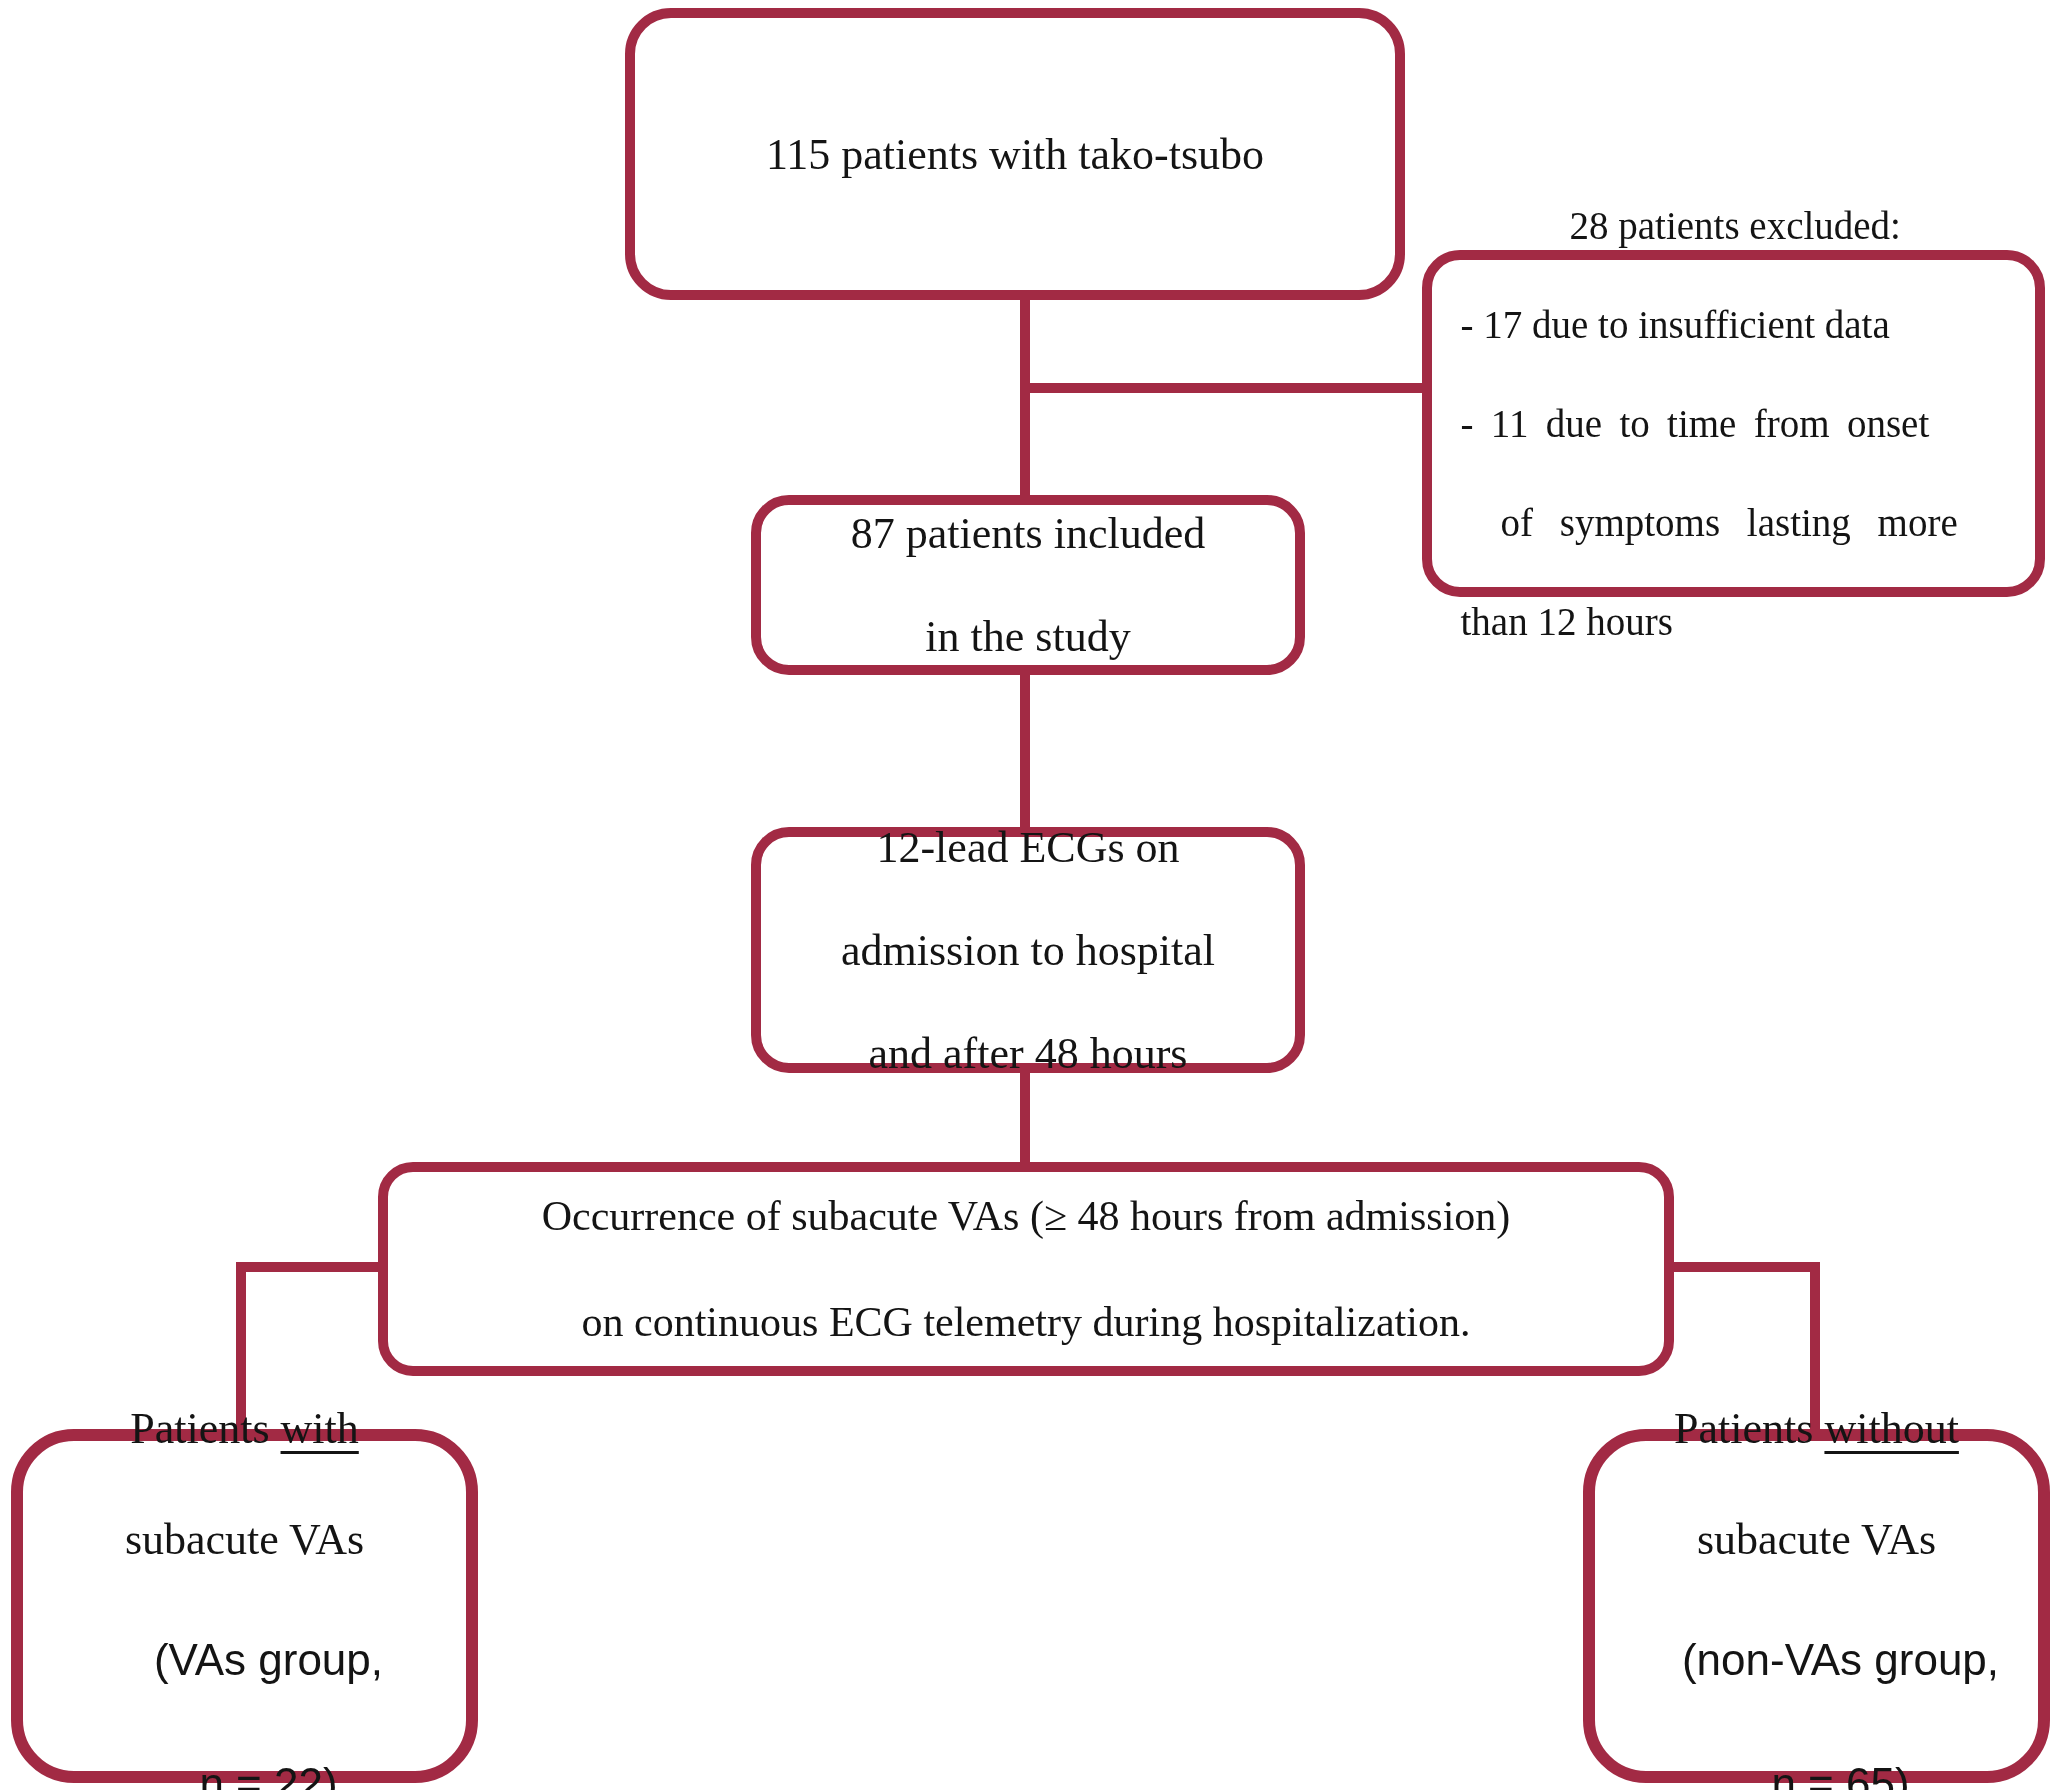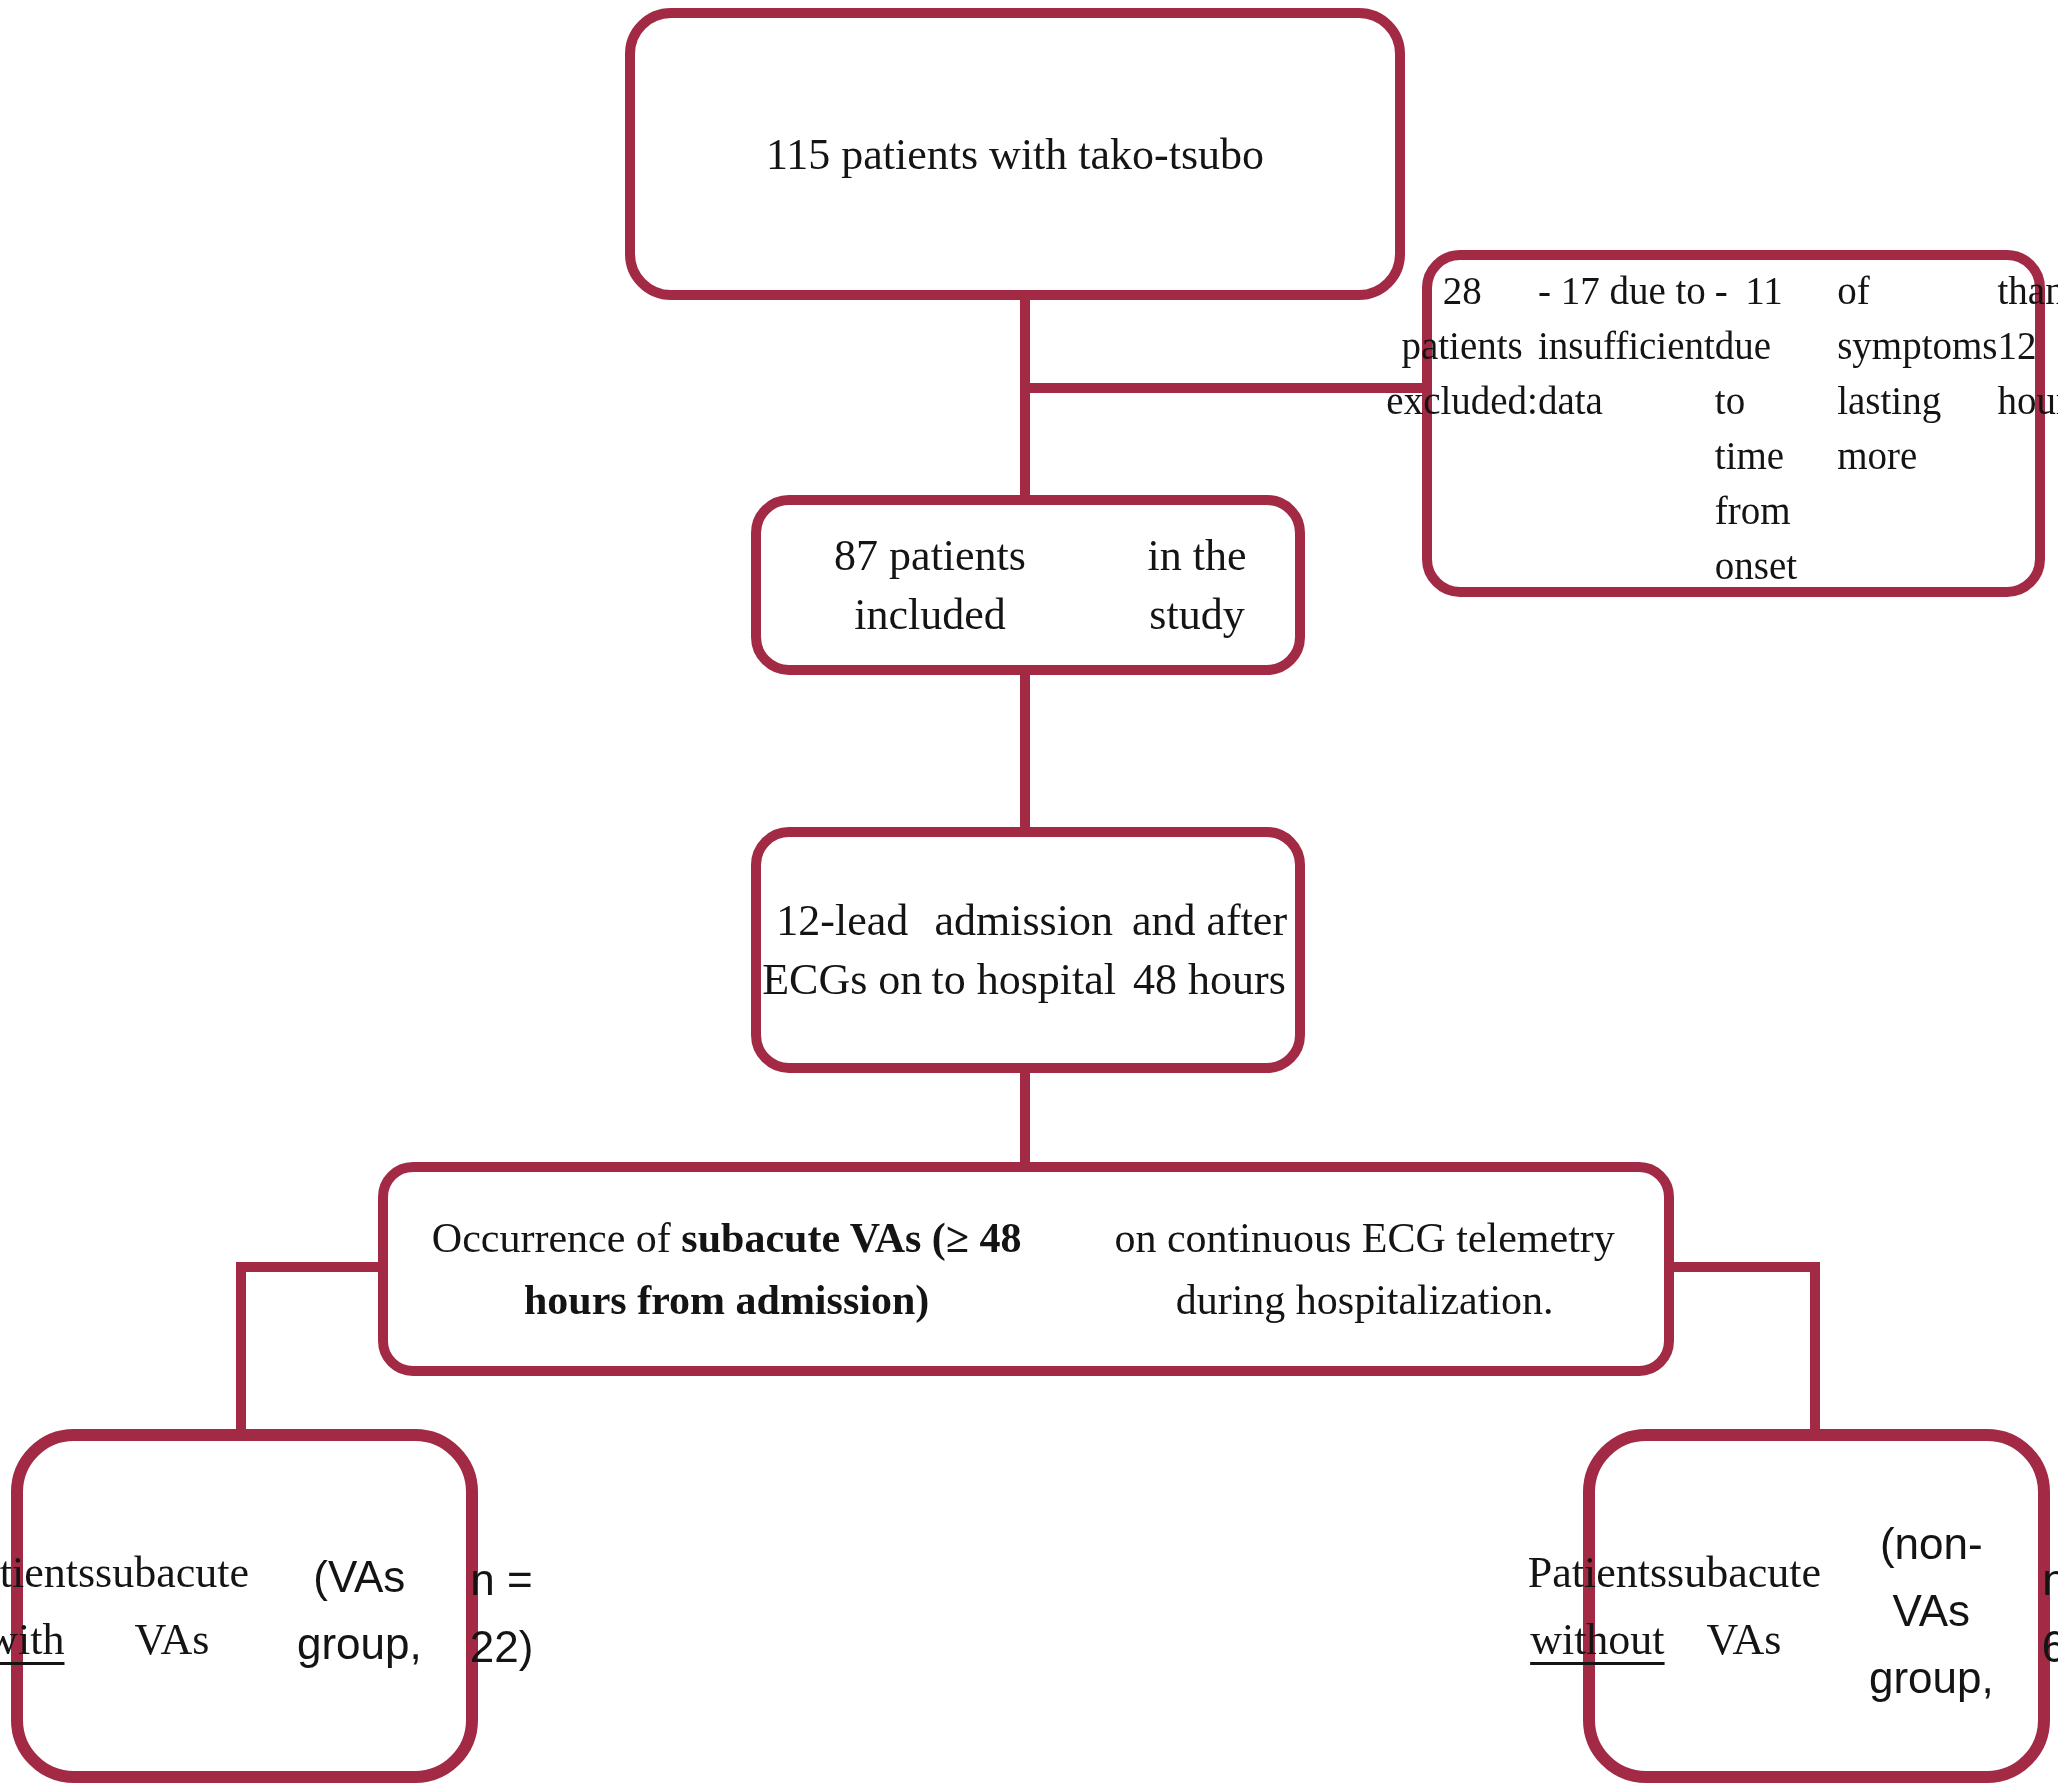--- a/index.html
+++ b/index.html
@@ -23,24 +23,25 @@
   .conn{
     position:absolute;
     background:var(--maroon);
   }
   .box{
     position:absolute;
     box-sizing:border-box;
     background:#ffffff;
     border:10px solid var(--maroon);
     display:flex;
-    flex-direction:row;
+    flex-direction:column;
     align-items:center;
     justify-content:center;
     text-align:center;
+    gap:44px;
   }
   .box-initial{
     left:625px; top:8.4px; width:780px; height:292px;
     border-radius:46px;
     font-size:44px; line-height:59px;
   }
   .box-excluded{
     left:1422px; top:250px; width:623px; height:347px;
     border-radius:38px;
     font-size:39px; line-height:55px;
@@ -59,21 +60,21 @@
   .box-ecg{
     left:751px; top:827px; width:554px; height:246px;
     border-radius:38px;
     font-size:44px; line-height:59px;
   }
   .box-occurrence{
     left:378px; top:1162px; width:1296px; height:214px;
     border-radius:35px;
     font-size:42px; line-height:62px;
   }
-  .box-occurrence .bold{ font-weight:bold;text-align:center; }
+  .box-occurrence .bold{ font-weight:normal;text-align:center; }
   .box-bottom{
     top:1429px; width:467px; height:354px;
     border-width:12.6px;
     border-radius:63px;
     font-size:44px; line-height:67px;
   }
   .box-vas{ left:11px; }
   .box-nonvas{ left:1583px; }
   .box-bottom .sans{
     font-family:Liberation Sans, sans-serif;

